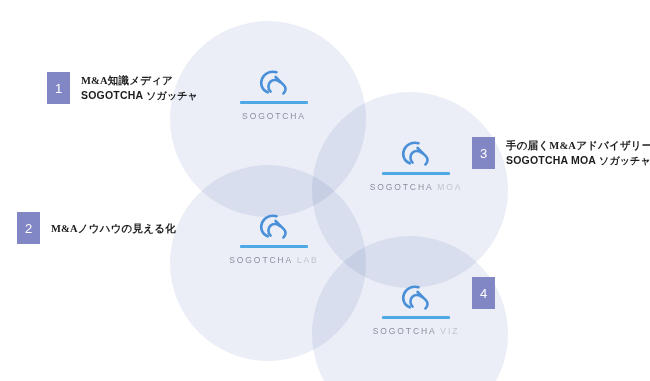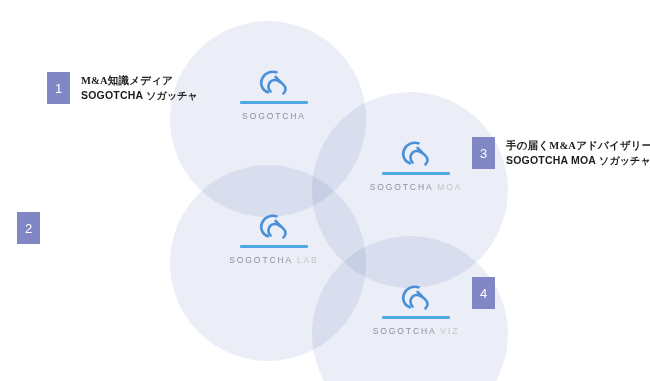--- a/index.html
+++ b/index.html
@@ -150,20 +150,21 @@
       <div class="line1">M&amp;A知識メディア</div>
       <div class="line2">
         <span>SOGOTCHA</span><span class="kana">ソガッチャ</span>
       </div>
     </div>
   </div>
 
   <div class="callout co2">
     <div class="badge">2</div>
     <div class="ctext">
+      <div class="line1">M&amp;Aノウハウの見える化</div>
     </div>
   </div>
 
   <div class="callout co3">
     <div class="badge">3</div>
     <div class="ctext">
       <div class="line1">手の届くM&amp;Aアドバイザリー</div>
       <div class="line2">
         <span>SOGOTCHA MOA</span><span class="kana">ソガッチャモア</span>
       </div>

